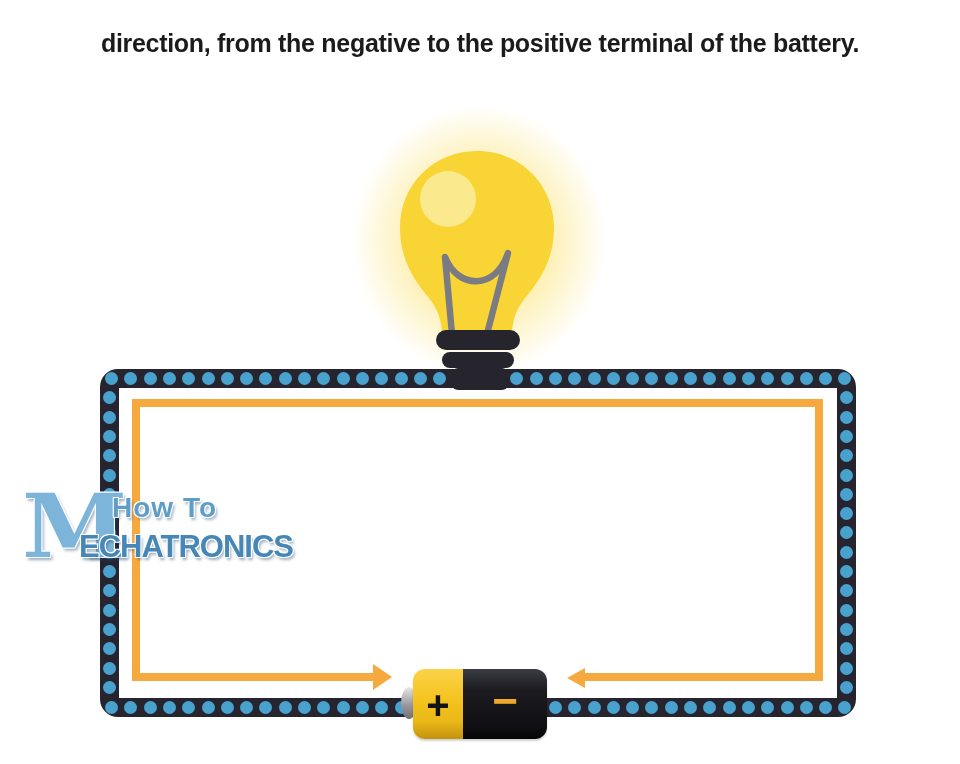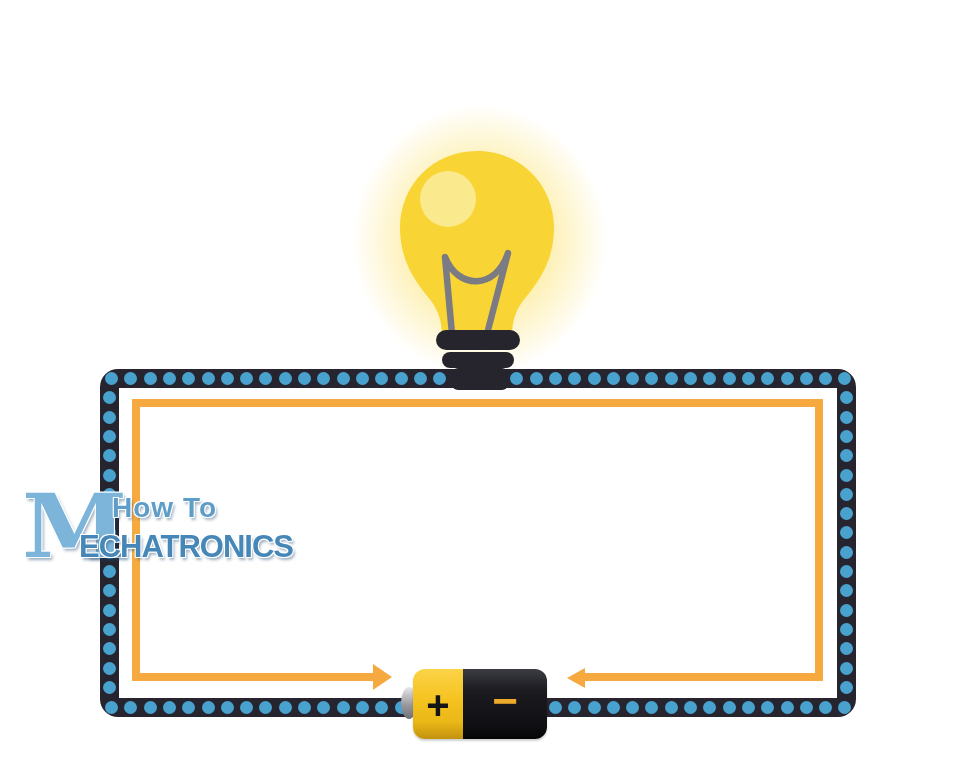--- a/index.html
+++ b/index.html
@@ -56,20 +56,21 @@
   #logo-mech{left:57px;top:37px;font-size:31px;font-weight:bold;color:#4687b8;letter-spacing:-1px;}
   #logo-url{left:0px;top:73px;font-family:"DejaVu Sans Mono",monospace;font-size:12px;color:#2f2f2f;
             letter-spacing:1.2px;text-shadow:0 0 2px #fff;}
 </style>
 </head>
 <body>
 
 <div id="canvas">
 
   <div id="caption" class="abs">
+    <div>direction, from the negative to the positive terminal of the battery.</div>
   </div>
 
   <div id="glow" class="abs"></div>
 
   <div id="circuit-band" class="abs"></div>
   <div id="dots" class="abs" style="left:0;top:0;width:960px;height:764px;">
       <div class="electron-dot" style="left: 105px; top: 372px; width: 13px; height: 13px; background: rgb(73, 162, 206);"></div>
       <div class="electron-dot" style="left: 105px; top: 701px; width: 13px; height: 13px; background: rgb(73, 162, 206);"></div>
       <div class="electron-dot" style="left: 124.3px; top: 372px; width: 13px; height: 13px; background: rgb(73, 162, 206);"></div>
       <div class="electron-dot" style="left: 124.3px; top: 701px; width: 13px; height: 13px; background: rgb(73, 162, 206);"></div>

